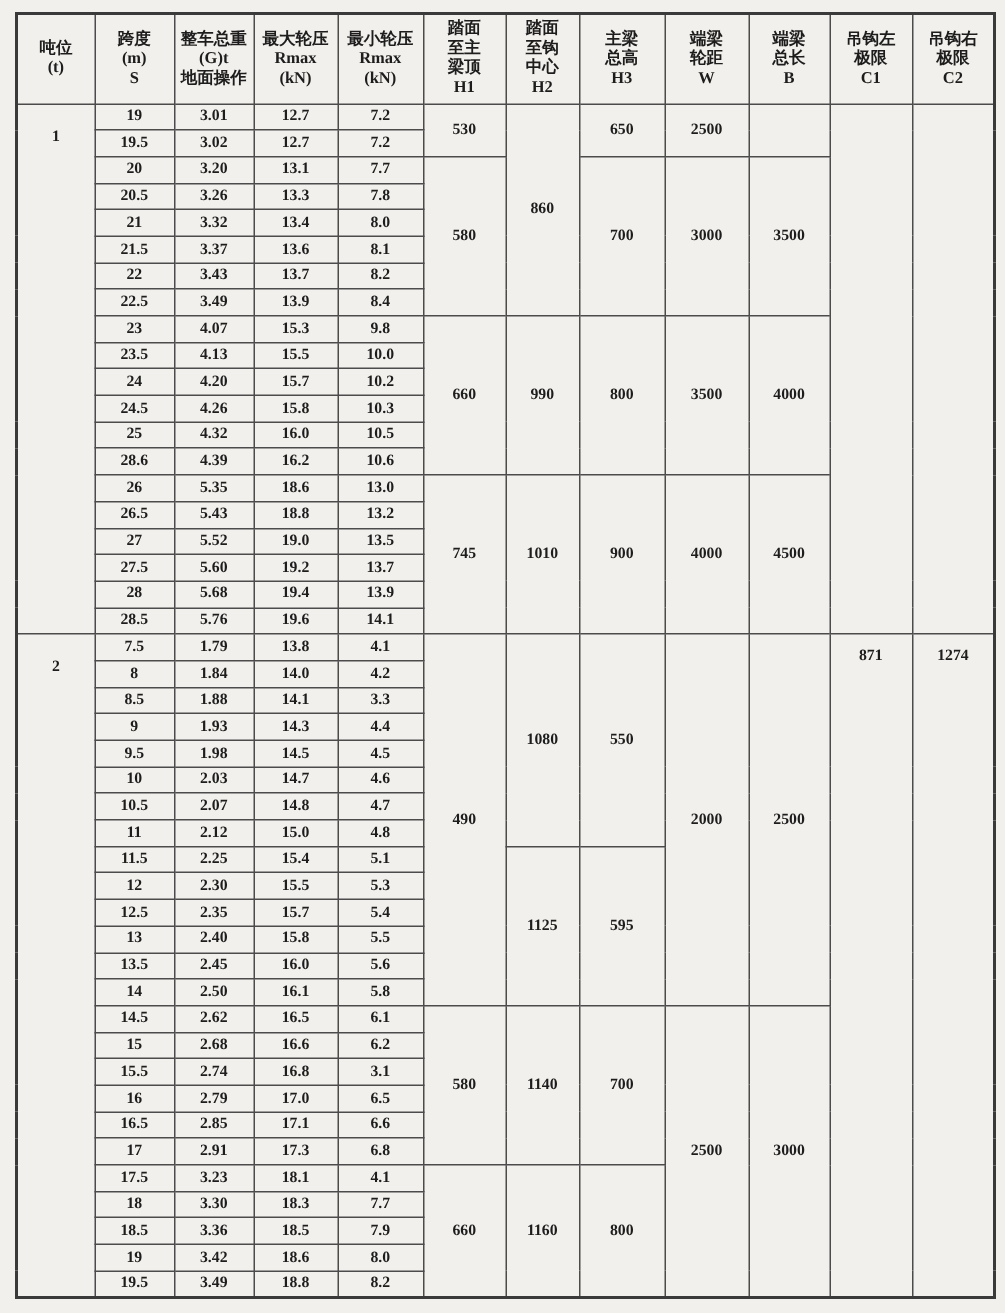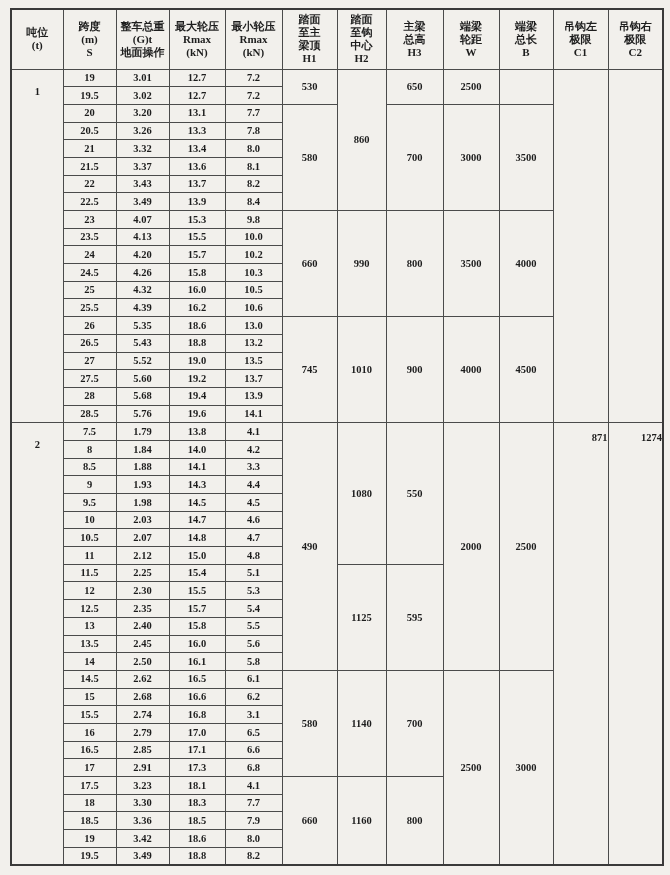--- a/index.html
+++ b/index.html
@@ -31,21 +31,21 @@
     font-weight: bold;
   }
   .hline { display: block; line-height: 13px; }
   tbody tr { height: 17.7px; }
   tbody td {
     font-size: 10.5px;
     line-height: 1.1;
     padding: 0;
     font-weight: bold;
   }
-  td.vtop { vertical-align: top; padding-top: 9px; text-align: right; }
+  td.vtop { vertical-align: top; padding-top: 9px; }
   td.tonnage { vertical-align: top; padding-top: 16px; }
   
   col.c0 { width: 52px; } col.c1 { width: 53px; } col.c2 { width: 53px; }
   col.c3 { width: 56px; } col.c4 { width: 57px; } col.c5 { width: 55px; }
   col.c6 { width: 49px; } col.c7 { width: 57px; } col.c8 { width: 56px; }
   col.c9 { width: 54px; } col.c10 { width: 55px; } col.c11 { width: 55px; }
 </style>
 </head>
 <body>
 
@@ -220,21 +220,21 @@
           <td>15.8</td>
           <td>10.3</td>
         </tr>
         <tr>
           <td>25</td>
           <td>4.32</td>
           <td>16.0</td>
           <td>10.5</td>
         </tr>
         <tr>
-          <td>25.5</td>
+          <td>28.6</td>
           <td>4.39</td>
           <td>16.2</td>
           <td>10.6</td>
         </tr>
         <tr>
           <td>26</td>
           <td>5.35</td>
           <td>18.6</td>
           <td>13.0</td>
           <td rowspan="6">745</td>

